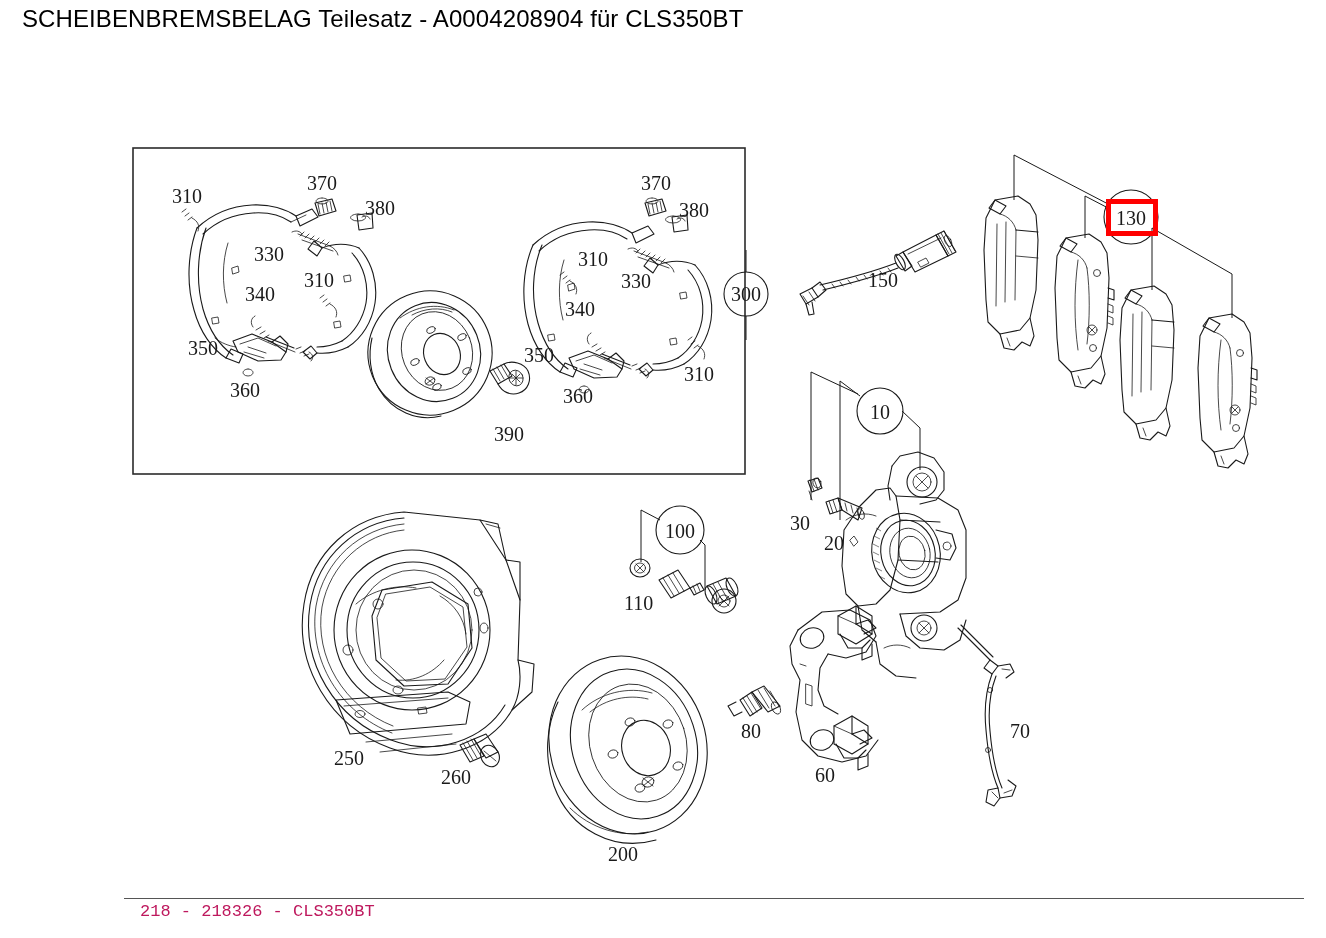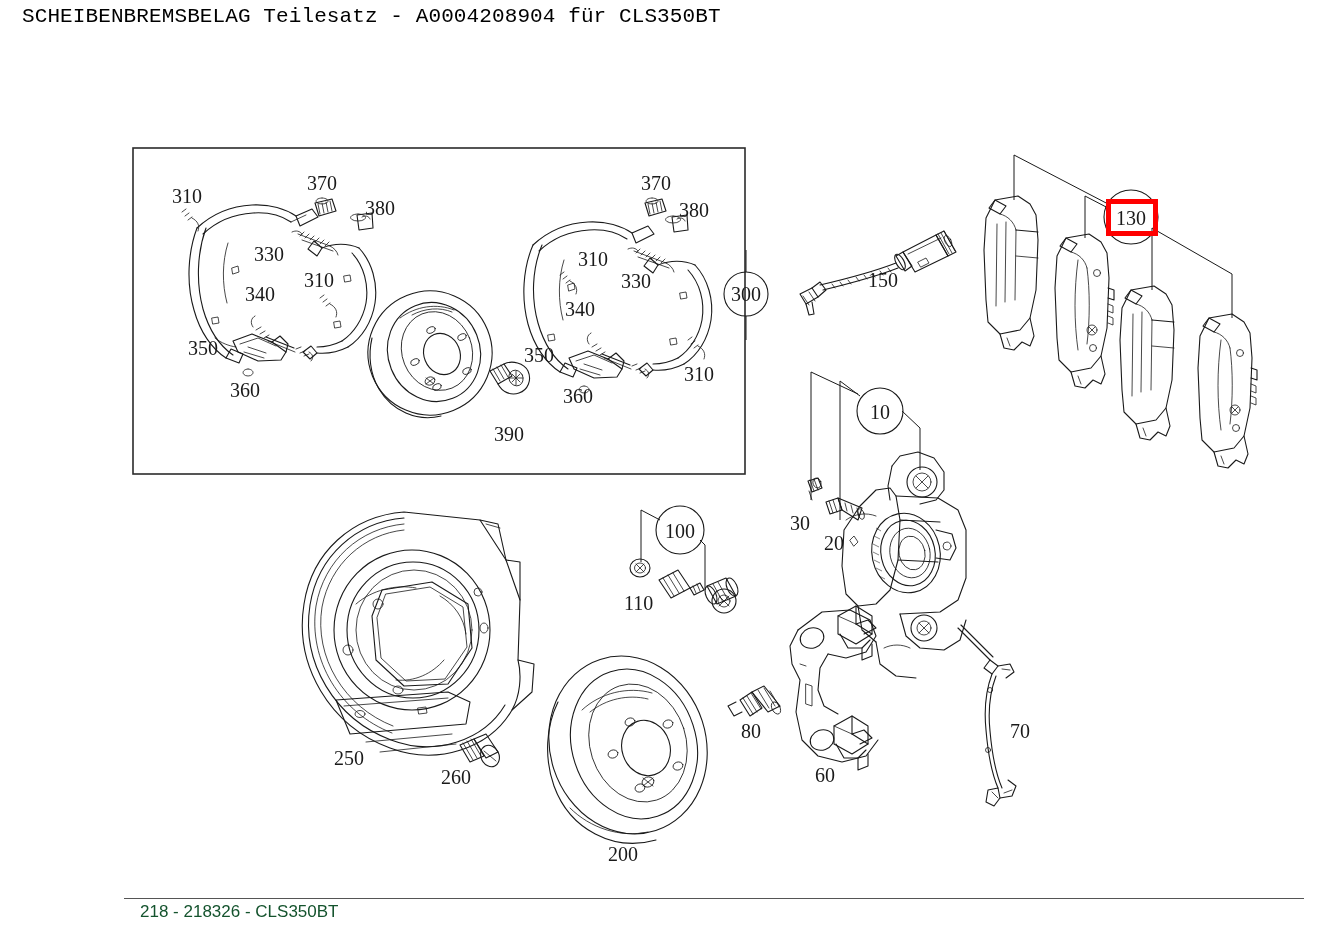--- a/index.html
+++ b/index.html
@@ -19,41 +19,41 @@
   #page {
     position: relative;
     width: 1326px;
     height: 938px;
     background: #ffffff;
   }
   #title {
     position: absolute;
     left: 22px;
     top: 5px;
-    font-size: 21px;
-    font-family: Liberation Mono, monospace;
+    font-size: 24px;
+    font-family: Liberation Sans, sans-serif;
     color: #000000;
     white-space: nowrap;
     letter-spacing: 0.1px;
   }
   #footer-rule {
     position: absolute;
     left: 124px;
     top: 898px;
     width: 1180px;
     height: 0;
     border-top: 1px solid #555555;
   }
   #footer-text {
     position: absolute;
     left: 140px;
     top: 902px;
     font-size: 17px;
-    font-family: Liberation Sans, sans-serif;
-    color: #14532d;
+    font-family: Liberation Mono, monospace;
+    color: #be185d;
     white-space: nowrap;
   }
   #diagram-svg {
     position: absolute;
     left: 0;
     top: 0;
   }
   .hl-box {
     position: absolute;
     border: 5px solid #ff0000;

